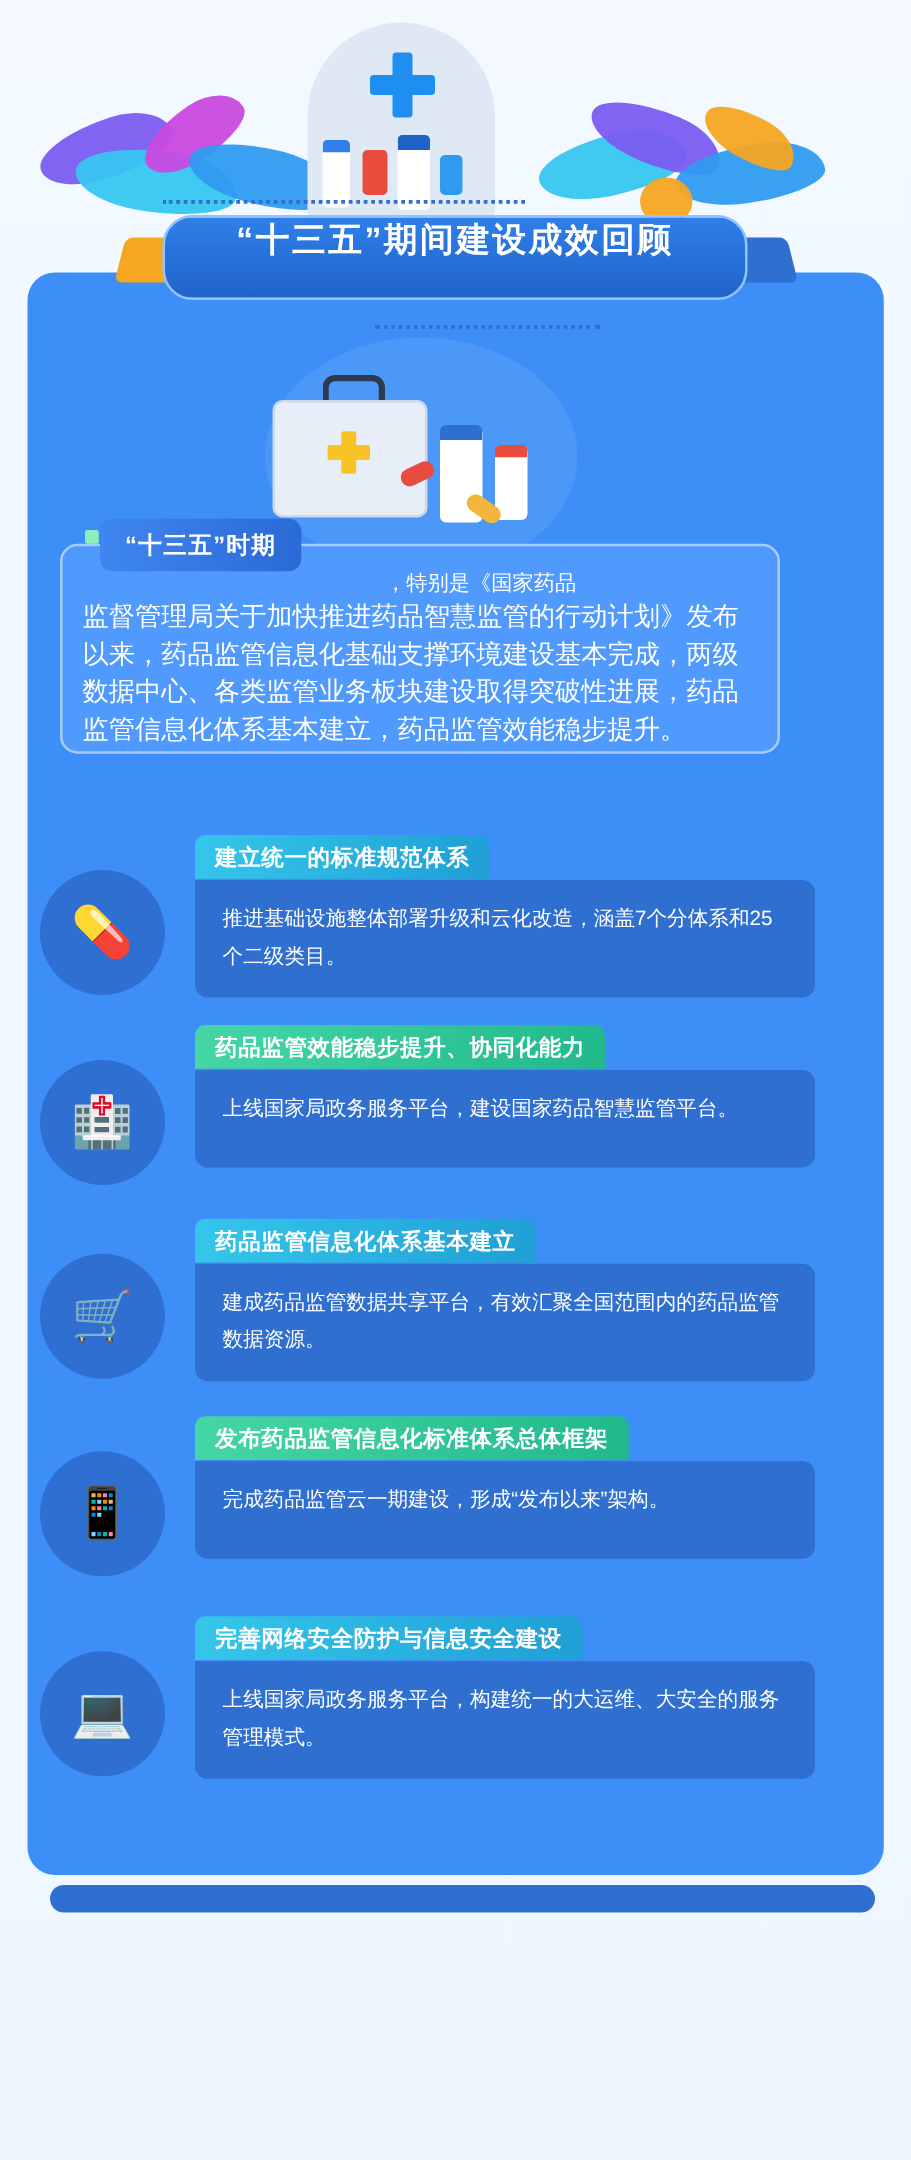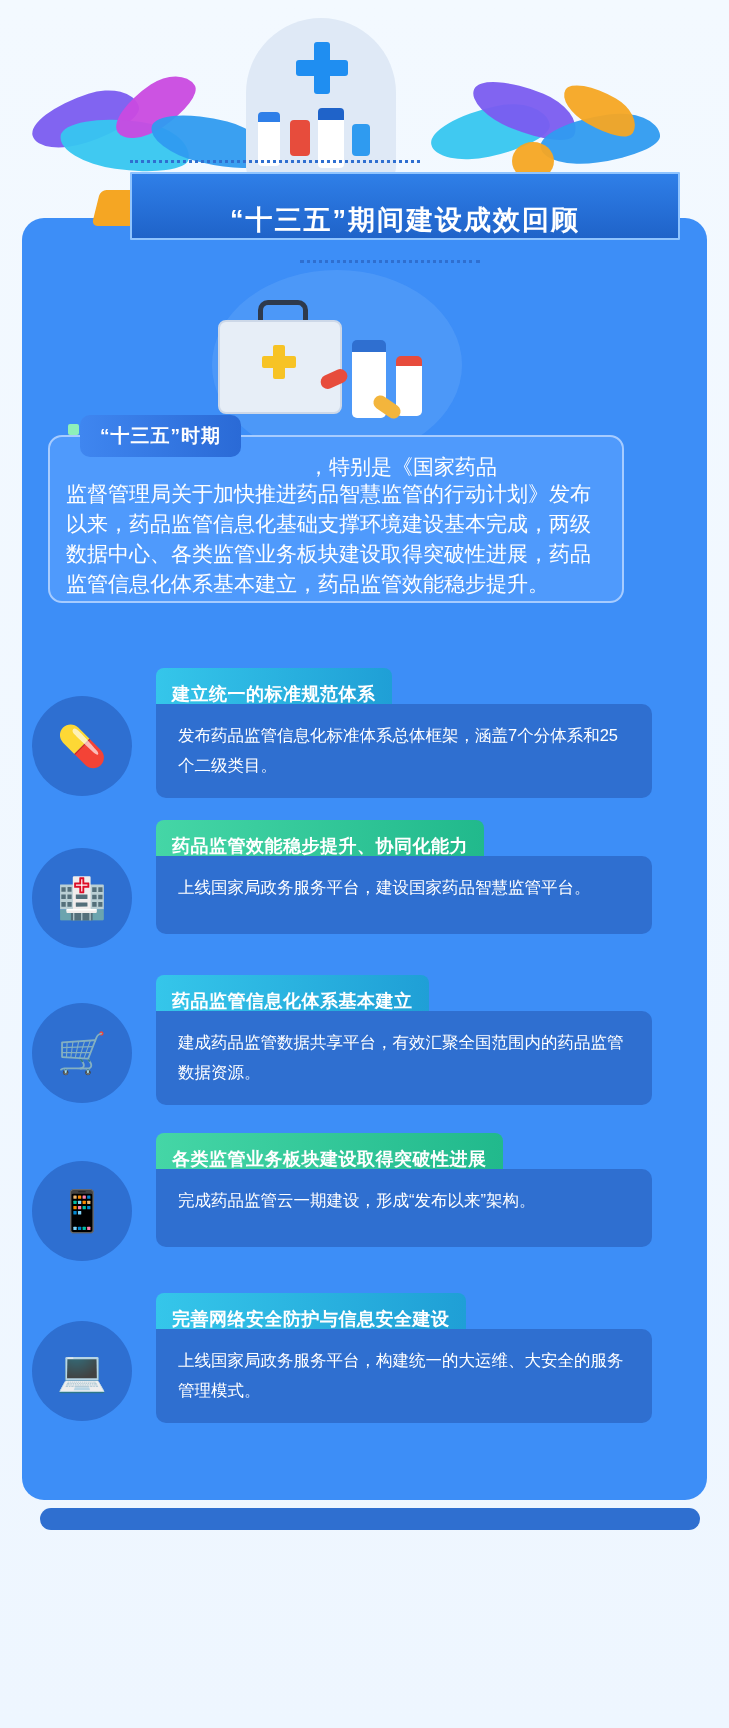--- a/index.html
+++ b/index.html
@@ -90,27 +90,27 @@
     top: 18px;
     width: 60px; height: 36px;
     background: #f5a623;
     border-radius: 6px;
   }
   .ribbon-tail-l { left: 28px; transform: skewX(-14deg); }
   .ribbon-tail-r { right: 28px; transform: skewX(14deg); background:#2f6fd0; }
   .ribbon {
     position: absolute;
     left: 62px; top: 0;
-    width: 550px; height: 68px;
+    width: 468px; height: 68px;
     background: linear-gradient(180deg, #2f7fe8 0%, #1f63c9 100%);
-    border-radius: 1px;
+    border-radius: 24px;
     border: 2px solid #8fc4ff;
     box-sizing: border-box;
     display: flex;
-    align-items: flex-end;
+    align-items: flex-start;
     justify-content: center;
   }
   .ribbon-text {
     color: #ffffff;
     font-size: 27px;
     font-weight: bold;
     letter-spacing: 2px;
   }
   .dashline {
     position: absolute;
@@ -183,21 +183,21 @@
     left: 68px; top: 424px;
     width: 11px; height: 11px;
     background: #8ef0b9;
     border-radius: 2px;
   }
   .intro-first-line {
     position: absolute;
     left: 308px; top: 452px;
     width: 300px;
     color: #ffffff;
-    font-size: 21px;
+    font-size: 17px;
     line-height: 30px;
   }
   .intro-body {
     position: absolute;
     left: 66px; top: 479px;
     width: 542px;
     color: #ffffff;
     font-size: 21px;
     line-height: 30px;
   }
@@ -218,22 +218,22 @@
     align-items: center;
     justify-content: center;
   }
   .item-icon .glyph {
     font-size: 40px;
     line-height: 1;
   }
   .item-tag {
     position: absolute;
     left: 124px; top: 0;
-    height: 20px;
-    padding: 16px 16px;
+    height: 35px;
+    padding: 0 16px;
     display: flex;
     align-items: center;
     border-radius: 8px 8px 0 0;
     color: #ffffff;
     font-size: 18px;
     font-weight: bold;
     letter-spacing: .5px;
   }
   .item-tag.cyan  { background: linear-gradient(90deg,#35c6ea 0%, #1f9fd6 100%); }
   .item-tag.green { background: linear-gradient(90deg,#45d6a6 0%, #21b98c 100%); }
@@ -303,21 +303,21 @@
   <div class="intro-dot"></div>
   <div class="intro-tag">“十三五”时期</div>
   <div class="intro-first-line">，特别是《国家药品</div>
   <div class="intro-body">监督管理局关于加快推进药品智慧监管的行动计划》发布以来，药品监管信息化基础支撑环境建设基本完成，两级数据中心、各类监管业务板块建设取得突破性进展，药品监管信息化体系基本建立，药品监管效能稳步提升。</div>
 
   <div class="item" style="top:668px;">
     <div class="item-icon">
         <span class="glyph">💊</span>
       </div>
     <div class="item-tag cyan">建立统一的标准规范体系</div>
-    <div class="item-body">发布药品监管信息化标准体系总体框架，涵盖7个分体系和25个二级类目。</div>
+    <div class="item-body">推进基础设施整体部署升级和云化改造，涵盖7个分体系和25个二级类目。</div>
   </div>
 
   <div class="item" style="top:820px;">
     <div class="item-icon">
         <span class="glyph">🏥</span>
       </div>
     <div class="item-tag green">药品监管效能稳步提升、协同化能力</div>
     <div class="item-body">上线国家局政务服务平台，建设国家药品智慧监管平台。</div>
   </div>
 
@@ -326,21 +326,21 @@
         <span class="glyph">🛒</span>
       </div>
     <div class="item-tag cyan">药品监管信息化体系基本建立</div>
     <div class="item-body">建成药品监管数据共享平台，有效汇聚全国范围内的药品监管数据资源。</div>
   </div>
 
   <div class="item" style="top:1133px;">
     <div class="item-icon">
         <span class="glyph">📱</span>
       </div>
-    <div class="item-tag green">各类监管业务板块建设取得突破性进展</div>
+    <div class="item-tag green">发布药品监管信息化标准体系总体框架</div>
     <div class="item-body">完成药品监管云一期建设，形成“发布以来”架构。</div>
   </div>
 
   <div class="item" style="top:1293px;">
     <div class="item-icon">
         <span class="glyph">💻</span>
       </div>
     <div class="item-tag cyan">完善网络安全防护与信息安全建设</div>
     <div class="item-body">上线国家局政务服务平台，构建统一的大运维、大安全的服务管理模式。</div>
   </div>

